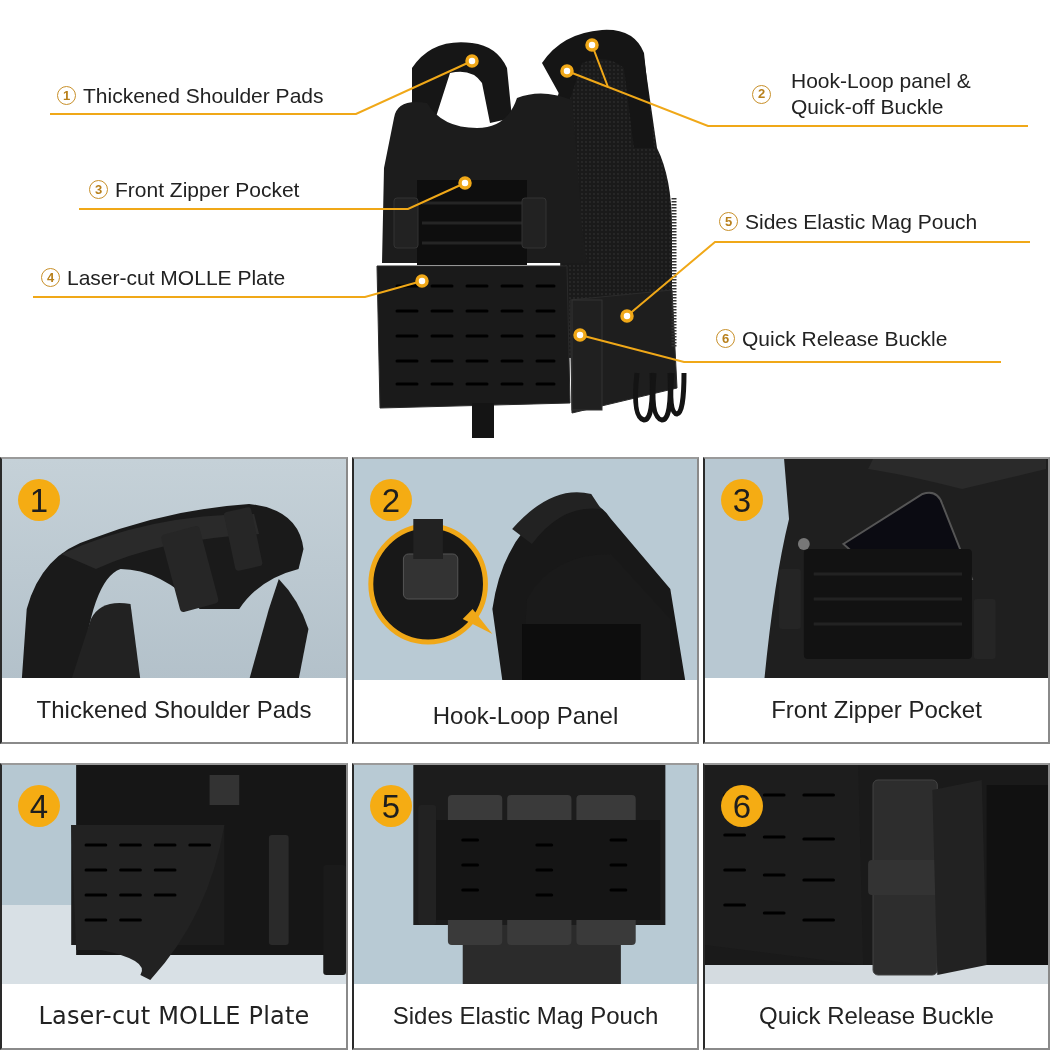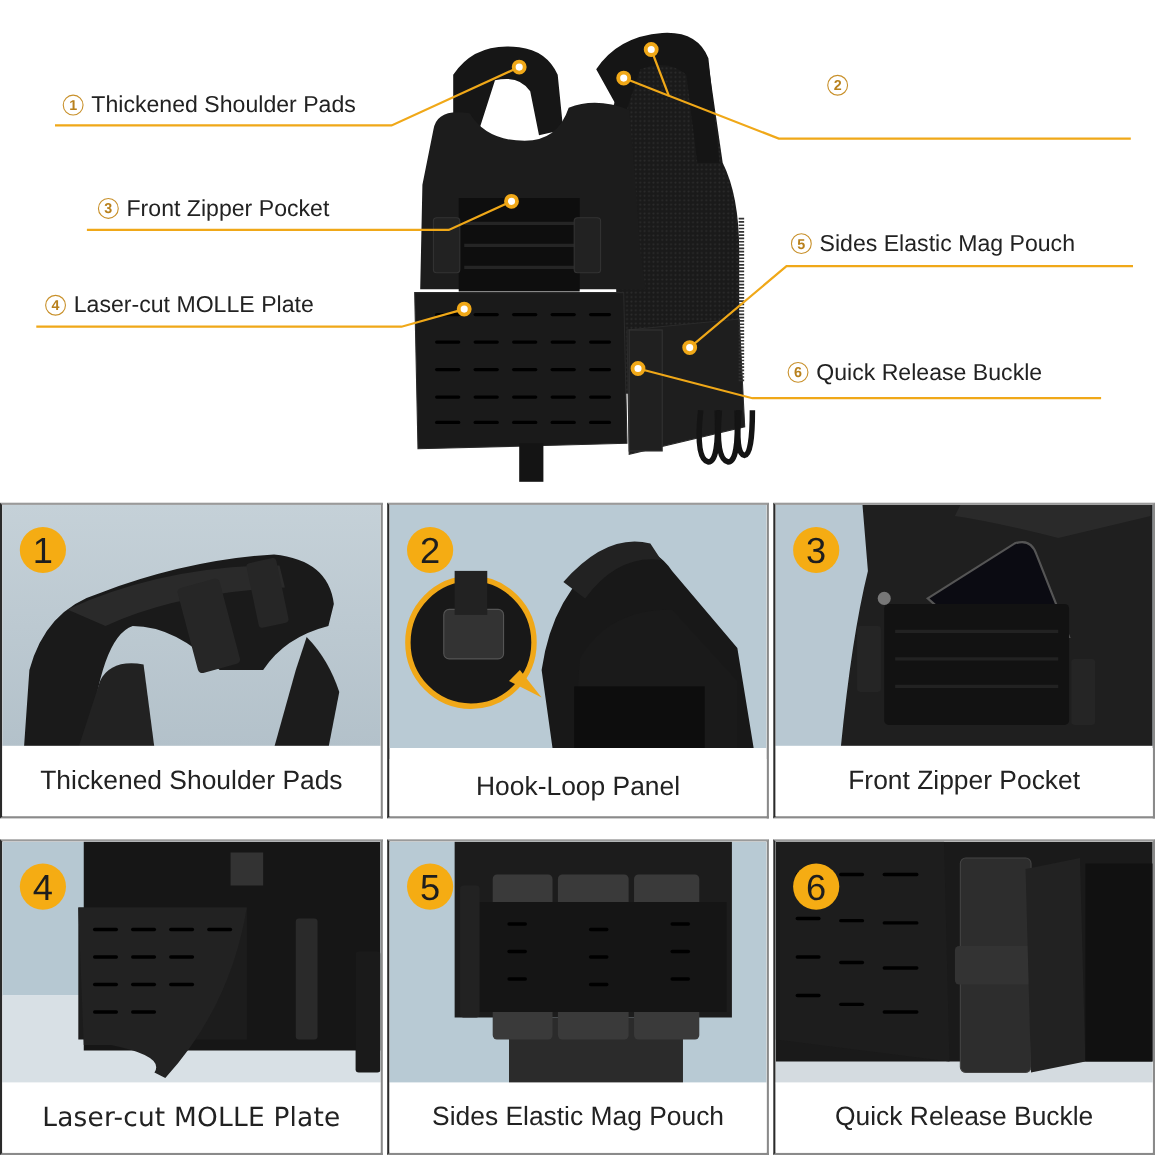--- a/index.html
+++ b/index.html
@@ -146,20 +146,22 @@
   </svg>
 
   <div class="label" style="left:57px; top:83px;">
     <span class="num-circle">1</span>
     <span>Thickened Shoulder Pads</span>
   </div>
 
   <div class="label multi" style="left:752px; top:68px;">
     <span class="num-circle">2</span>
     <span class="txt">
+      <span>Hook-Loop panel &amp;</span>
+      <span>Quick-off Buckle</span>
     </span>
   </div>
 
   <div class="label" style="left:89px; top:177px;">
     <span class="num-circle">3</span>
     <span>Front Zipper Pocket</span>
   </div>
 
   <div class="label" style="left:41px; top:265px;">
     <span class="num-circle">4</span>

